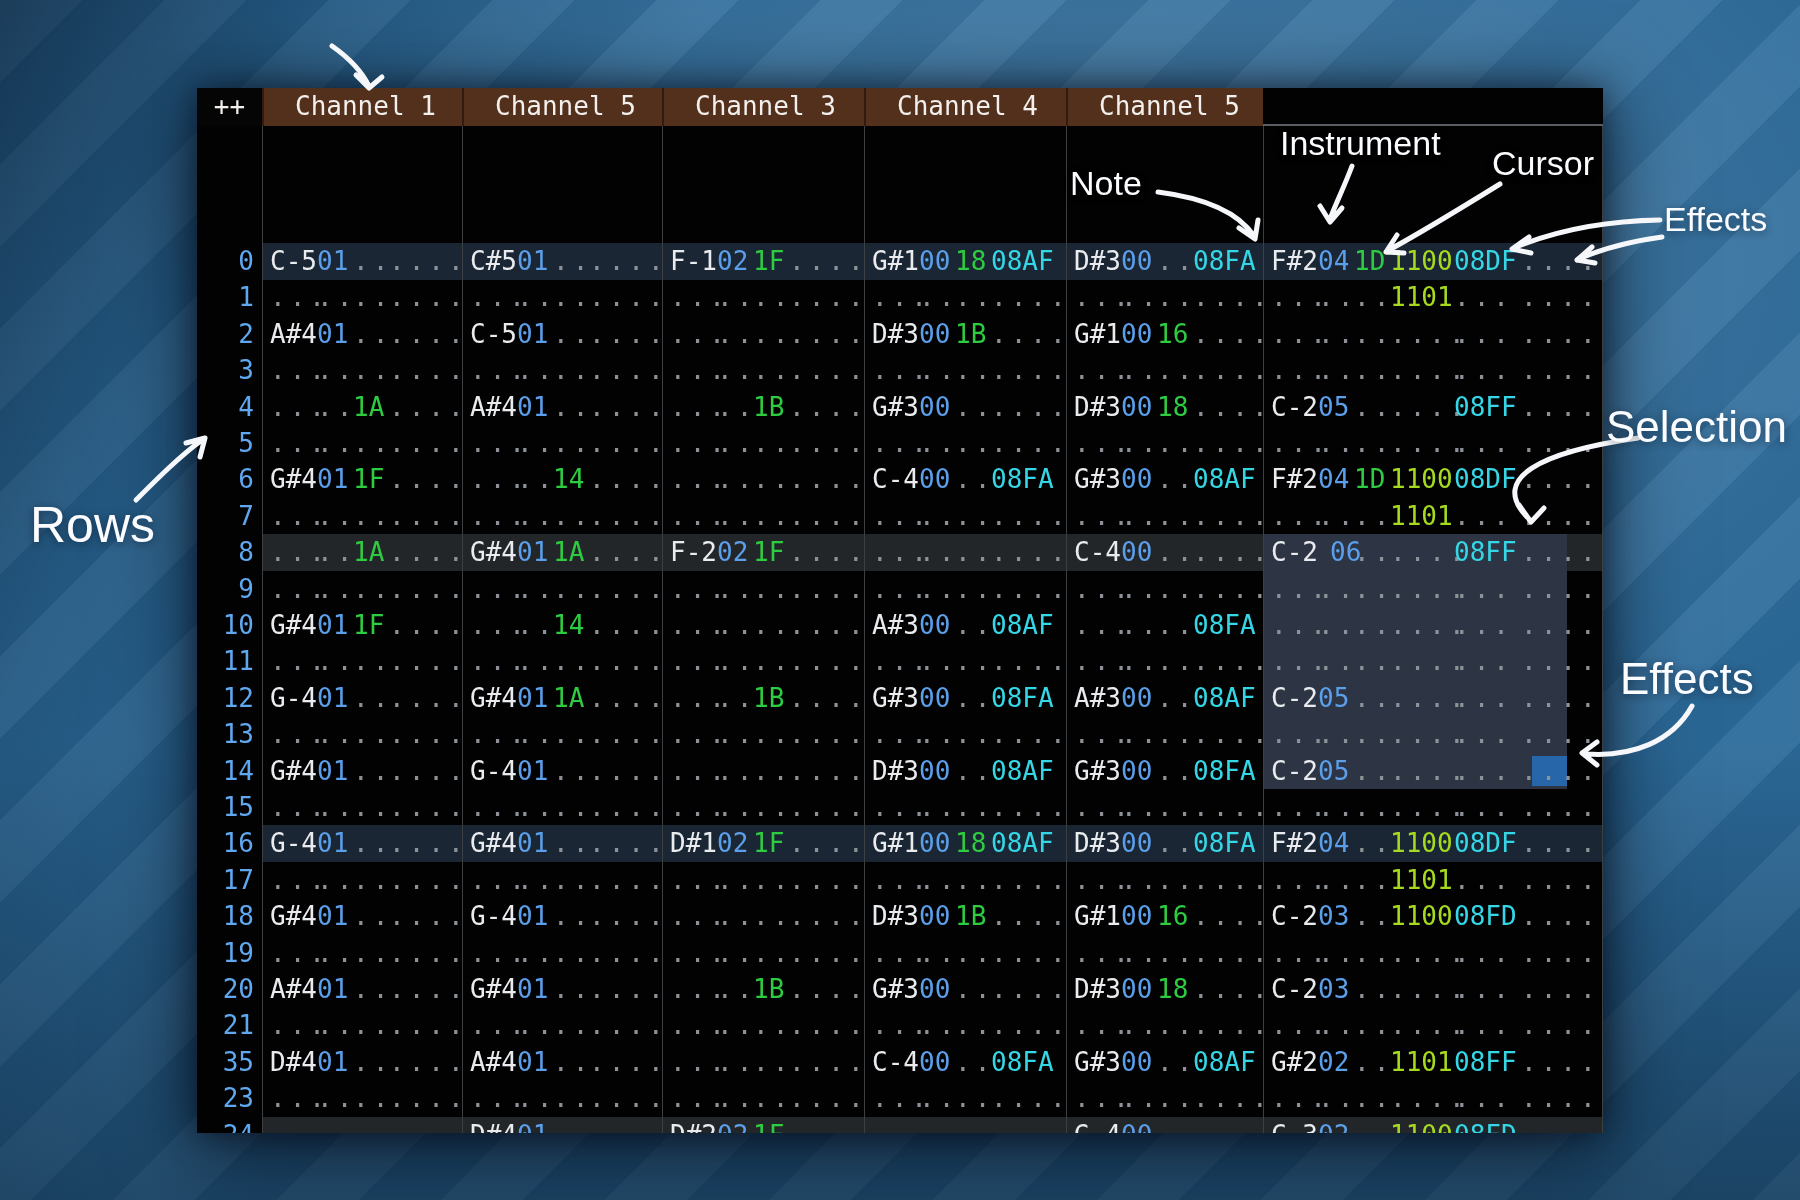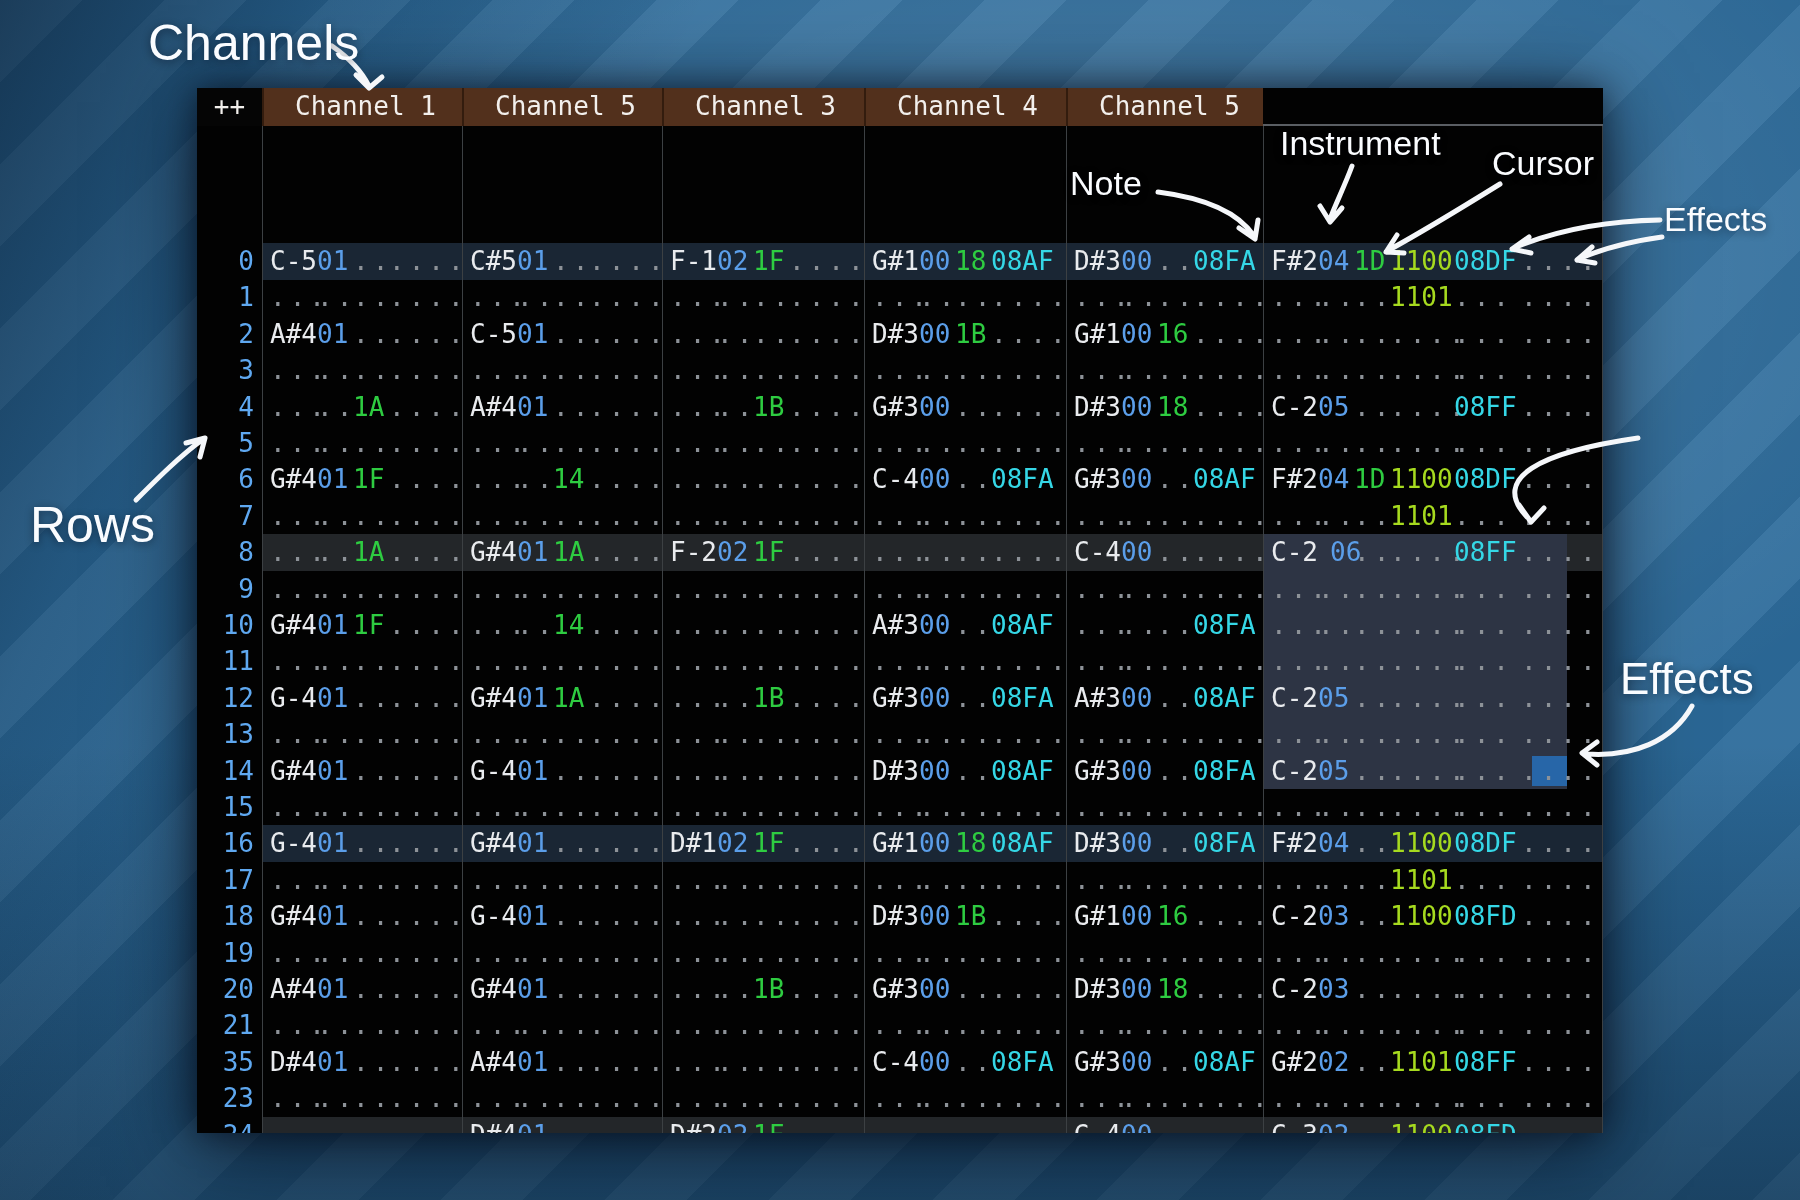--- a/index.html
+++ b/index.html
@@ -60,26 +60,26 @@
     <path d="M 136,500 C 158,478 180,456 202,440 M 205,438 L 186,443 M 205,438 L 200,457"></path>
     <path d="M 1158,192 C 1205,198 1238,212 1254,236 M 1255,239 L 1239,228 M 1255,239 L 1258,220"></path>
     <path d="M 1352,166 C 1345,185 1336,203 1330,219 M 1330,222 L 1320,206 M 1330,222 L 1342,208"></path>
     <path d="M 1500,184 C 1458,210 1420,233 1389,250 M 1386,252 L 1397,235 M 1386,252 L 1404,253"></path>
     <path d="M 1660,220 C 1595,221 1548,234 1516,247 M 1512,249 L 1529,237 M 1512,249 L 1531,253"></path>
     <path d="M 1662,237 C 1626,242 1600,250 1581,258 M 1577,260 L 1592,247 M 1577,260 L 1595,263"></path>
     <path d="M 1638,438 C 1540,452 1490,478 1527,517 M 1531,522 L 1519,505 M 1531,522 L 1544,508"></path>
     <path d="M 1692,706 C 1672,742 1632,757 1587,754 M 1582,753 L 1597,742 M 1582,753 L 1597,765"></path>
   </svg>
 
-  <div class="note-label big" style="left:148px;top:14px;">Channels</div>
   <div class="note-label big" style="left:30px;top:496px;">Rows</div>
   <div class="note-label small" style="left:1070px;top:164px;">Note</div>
   <div class="note-label small" style="left:1280px;top:124px;">Instrument</div>
   <div class="note-label small" style="left:1492px;top:144px;">Cursor</div>
   <div class="note-label small" style="left:1664px;top:200px;">Effects</div>
+  <div class="note-label med" style="left:1606px;top:402px;">Selection</div>
   <div class="note-label med" style="left:1620px;top:654px;">Effects</div>
 
   <div class="tracker">
     <div class="hdr">
         <div class="corner" style="left: 0px; width: 65px;">++</div>
         <div class="ch" style="left: 65px; width: 200px;">Channel 1</div>
         <div class="ch" style="left: 265px; width: 200px;">Channel 5</div>
         <div class="ch" style="left: 465px; width: 202px;">Channel 3</div>
         <div class="ch" style="left: 667px; width: 202px;">Channel 4</div>
         <div class="ch" style="left: 869px; width: 197px;">Channel 5</div>

